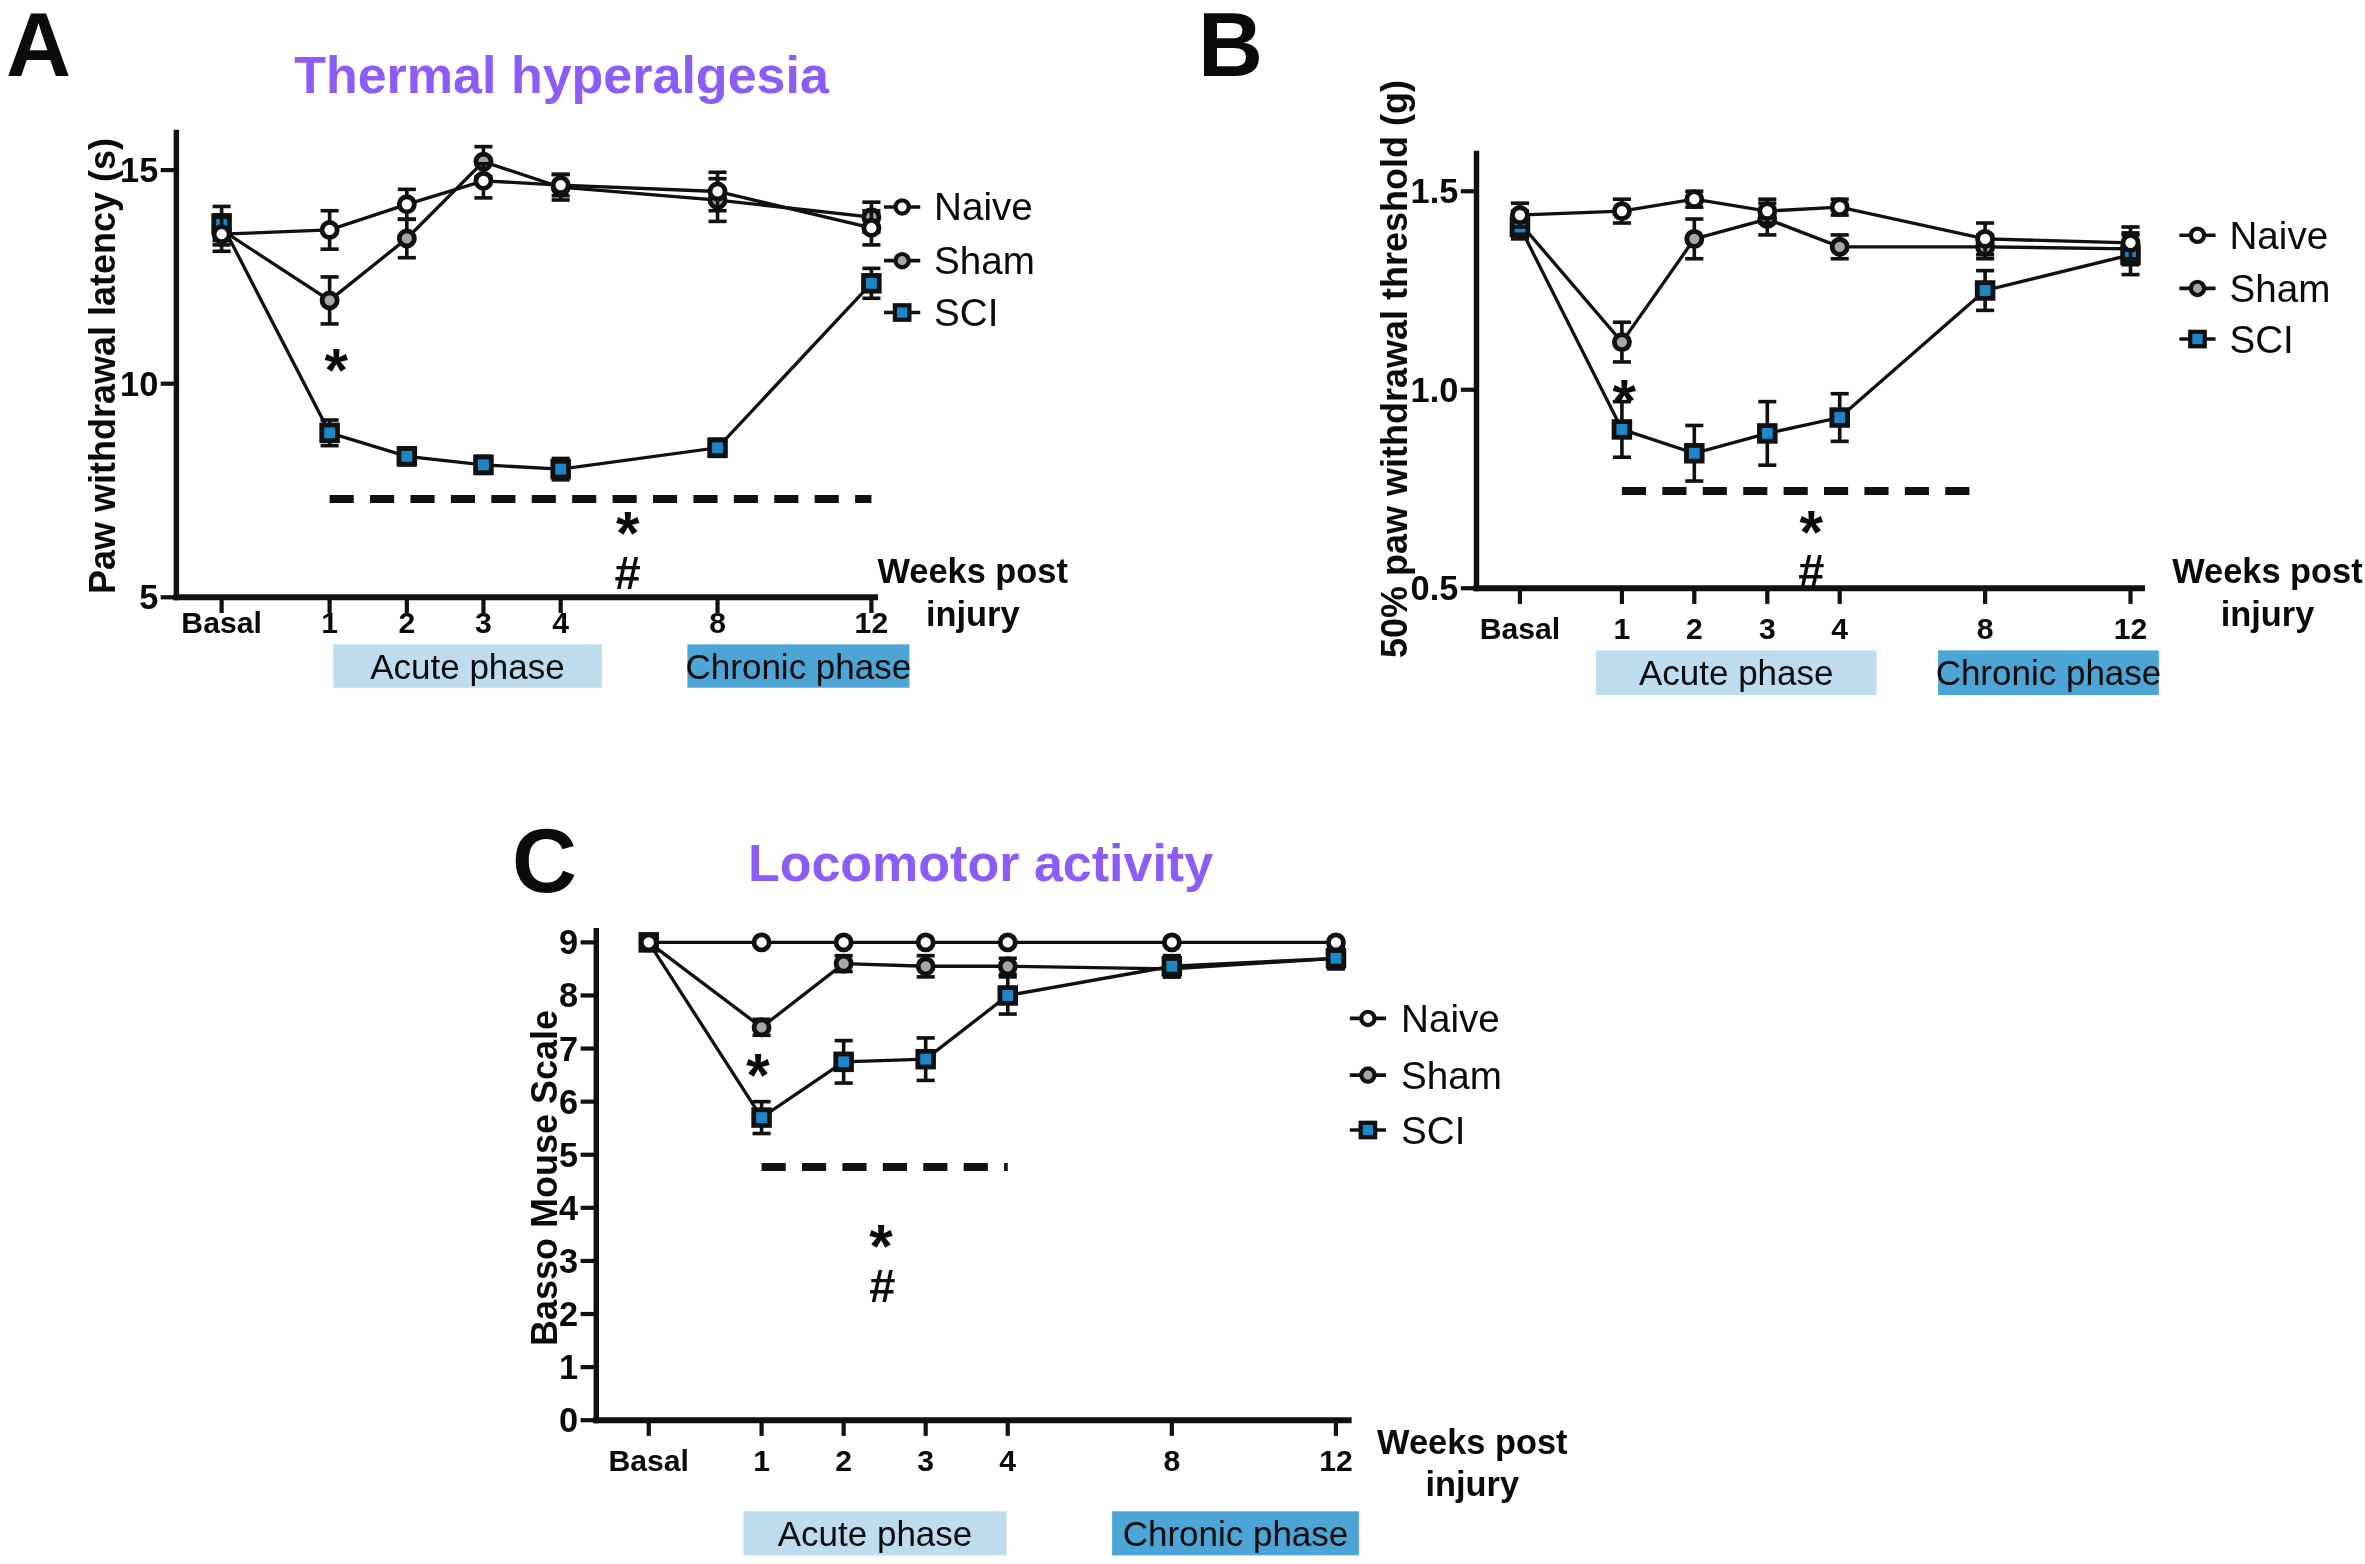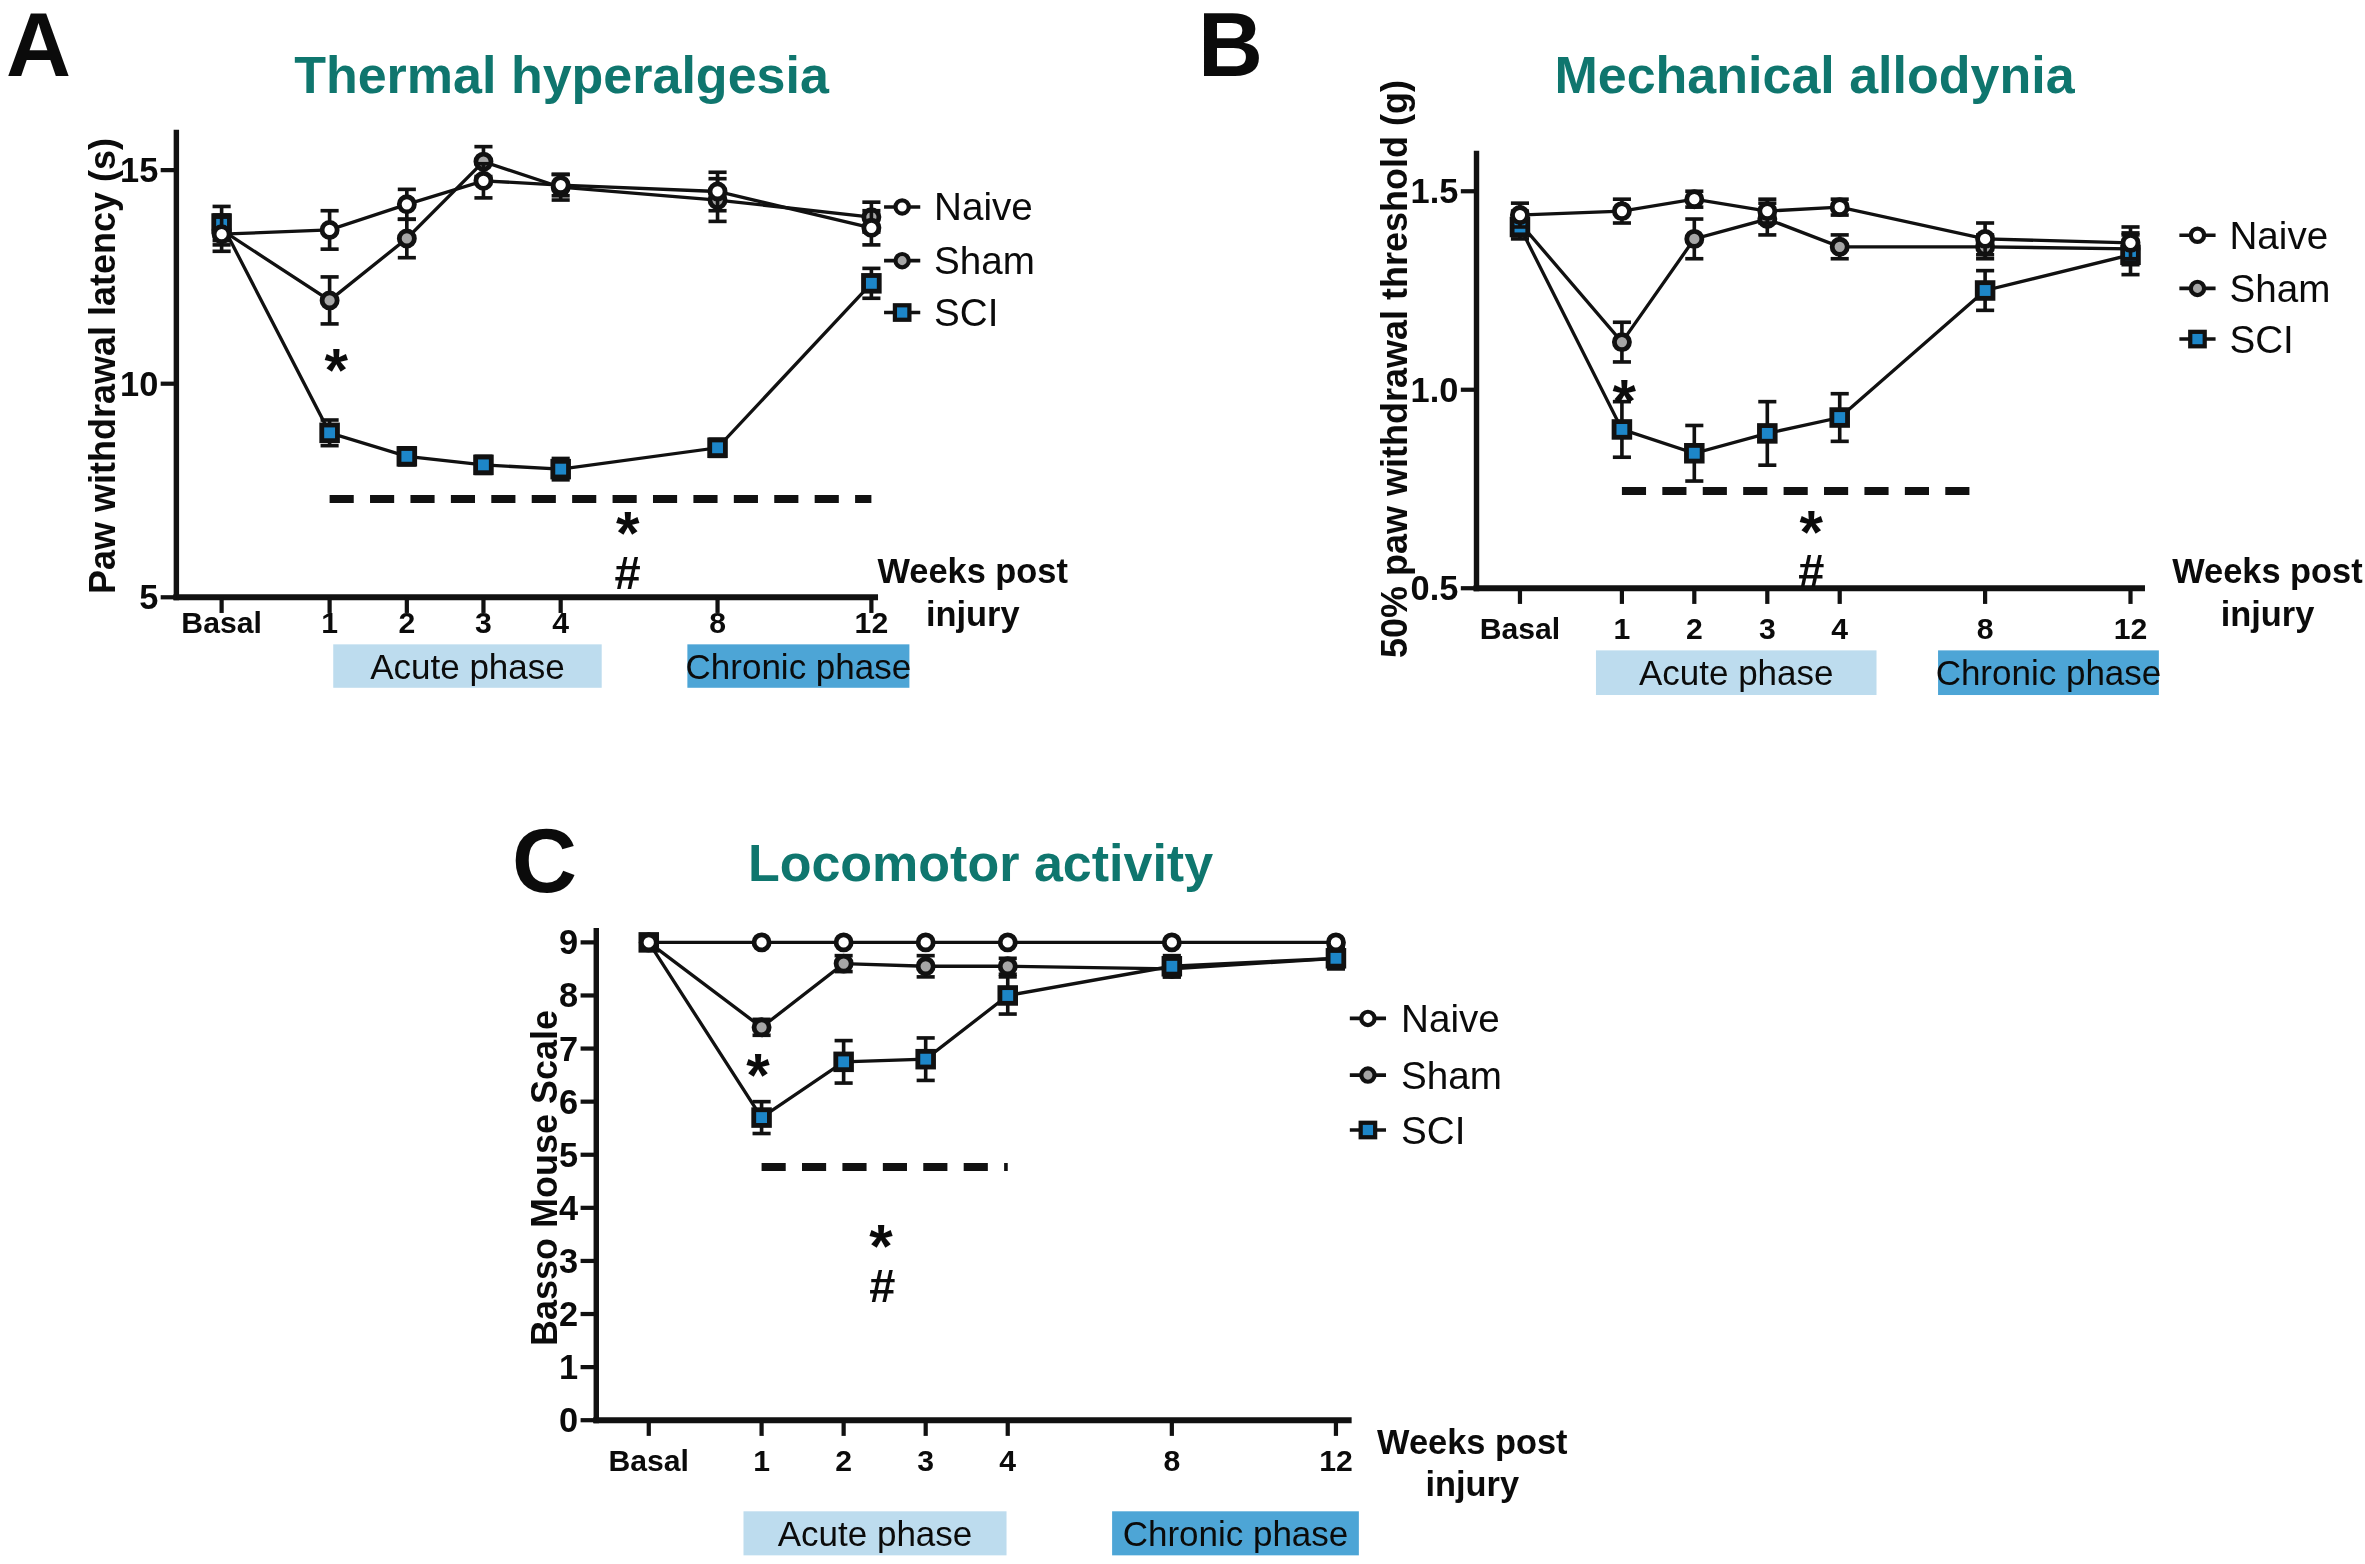--- a/index.html
+++ b/index.html
@@ -1,19 +1,19 @@
 <!DOCTYPE html>
 <html style="font-size:9.7px"><head>
 <meta charset="utf-8">
 <style>
   html,body{margin:0;padding:0;background:#ffffff;}
   #canvas{position:relative;width:2366px;height:1565px;background:#ffffff;overflow:hidden;
           font-family:"Liberation Sans",sans-serif;color:#000;}
   .panel-letter{position:absolute;font-size:90px;font-weight:bold;line-height:1;color:#0b0b0b;}
-  .panel-title{position:absolute;width:845px;text-align:center;font-size:52px;font-weight:bold;line-height:1;color:#0f766e;}
+  .panel-title{position:absolute;width:845px;text-align:center;font-size:52px;font-weight:bold;line-height:1;color:#8b5cf6;}
   .y-label{position:absolute;white-space:nowrap;font-size:36px;font-weight:bold;color:#0b0b0b;
            transform:translate(-50%,-50%) rotate(-90deg);}
   svg{position:absolute;left:0;top:0;}
 </style>
 </head>
 <body>
 
 <div id="canvas">
   <svg id="fig-svg" width="2366" height="1565" viewBox="0 0 3921 2594">
       <g>
@@ -435,20 +435,19 @@
         <text x="1460" y="2100" font-size="100" font-weight="bold" text-anchor="middle" font-family="&quot;Liberation Sans&quot;,sans-serif" fill="#0b0b0b">*</text>
         <text x="1462" y="2158.86" font-size="78" font-weight="bold" text-anchor="middle" font-family="&quot;Liberation Sans&quot;,sans-serif" fill="#0b0b0b">#</text>
       </g>
     </svg>
 
   <div class="panel-letter" style="left:6px;top:0px;">A</div>
   <div class="panel-title" style="left:139px;top:49px;">Thermal hyperalgesia</div>
   <div class="y-label" style="left:103px;top:366px;">Paw withdrawal latency (s)</div>
 
   <div class="panel-letter" style="left:1198px;top:0px;">B</div>
-  <div class="panel-title" style="left:1392px;top:49px;">Mechanical allodynia</div>
   <div class="y-label" style="left:1395px;top:369px;">50% paw withdrawal threshold (g)</div>
 
   <div class="panel-letter" style="left:512px;top:816px;">C</div>
   <div class="panel-title" style="left:558px;top:837px;">Locomotor activity</div>
   <div class="y-label" style="left:545px;top:1178px;">Basso Mouse Scale</div>
 </div>
 
 
 </body></html>

